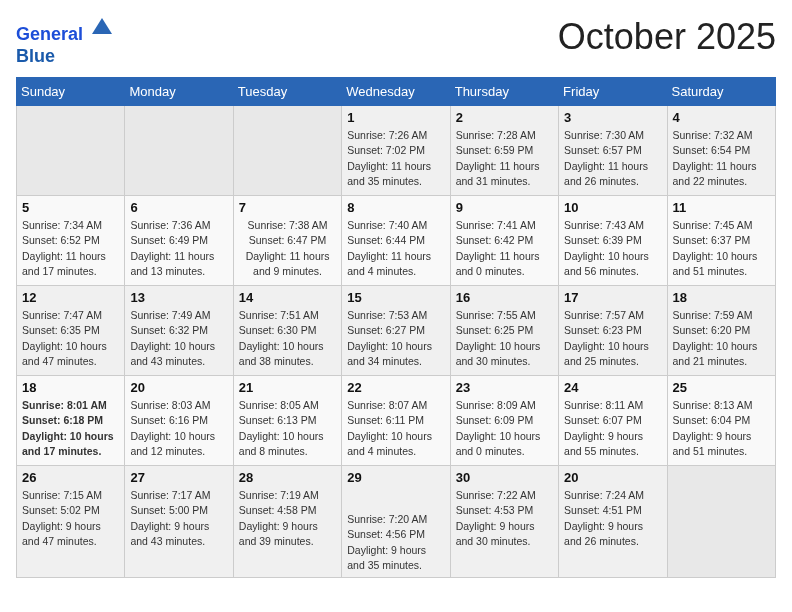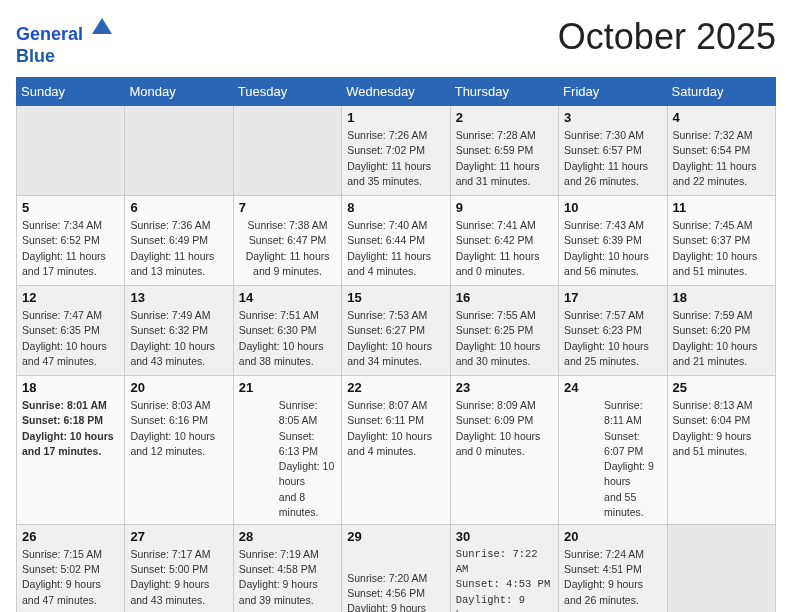--- a/index.html
+++ b/index.html
@@ -278,42 +278,42 @@
         </td>
         <td>
           <div class="day-num">20</div>
           <div class="day-info" style="white-space: pre-line;">Sunrise: 8:03 AM
 Sunset: 6:16 PM
 Daylight: 10 hours
 and 12 minutes.</div>
         </td>
         <td>
           <div class="day-num">21</div>
-          <div class="day-info" style="white-space: pre-line; margin-left: 40px;">Sunrise: 8:05 AM
+          <div class="day-info" style="white-space: pre-line;">Sunrise: 8:05 AM
 Sunset: 6:13 PM
 Daylight: 10 hours
 and 8 minutes.</div>
         </td>
         <td>
           <div class="day-num">22</div>
           <div class="day-info" style="white-space: pre-line;">Sunrise: 8:07 AM
 Sunset: 6:11 PM
 Daylight: 10 hours
 and 4 minutes.</div>
         </td>
         <td>
           <div class="day-num">23</div>
           <div class="day-info" style="white-space: pre-line;">Sunrise: 8:09 AM
 Sunset: 6:09 PM
 Daylight: 10 hours
 and 0 minutes.</div>
         </td>
         <td>
           <div class="day-num">24</div>
-          <div class="day-info" style="white-space: pre-line; margin-left: 40px;">Sunrise: 8:11 AM
+          <div class="day-info" style="white-space: pre-line;">Sunrise: 8:11 AM
 Sunset: 6:07 PM
 Daylight: 9 hours
 and 55 minutes.</div>
         </td>
         <td>
           <div class="day-num">25</div>
           <div class="day-info" style="white-space: pre-line;">Sunrise: 8:13 AM
 Sunset: 6:04 PM
 Daylight: 9 hours
 and 51 minutes.</div>
@@ -343,21 +343,21 @@
         </td>
         <td>
           <div class="day-num">29</div>
           <div class="day-info" style="white-space: pre-line; margin-top: 27px;">Sunrise: 7:20 AM
 Sunset: 4:56 PM
 Daylight: 9 hours
 and 35 minutes.</div>
         </td>
         <td>
           <div class="day-num">30</div>
-          <div class="day-info" style="white-space: pre-line; font-family: Liberation Mono, monospace;">Sunrise: 7:22 AM
+          <div class="day-info" style="white-space: pre-line;">Sunrise: 7:22 AM
 Sunset: 4:53 PM
 Daylight: 9 hours
 and 30 minutes.</div>
         </td>
         <td>
           <div class="day-num">20</div>
           <div class="day-info" style="white-space: pre-line;">Sunrise: 7:24 AM
 Sunset: 4:51 PM
 Daylight: 9 hours
 and 26 minutes.</div>

